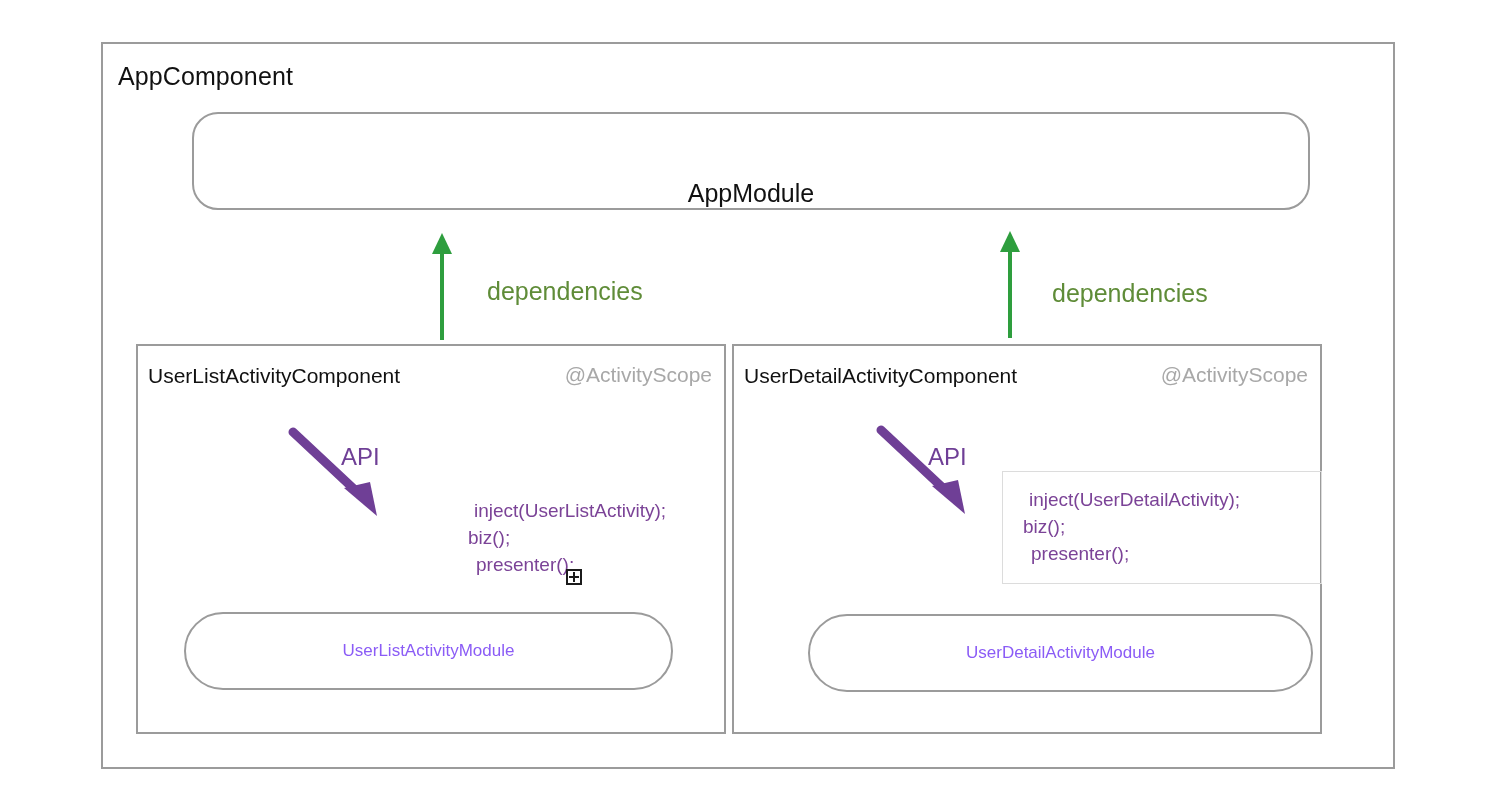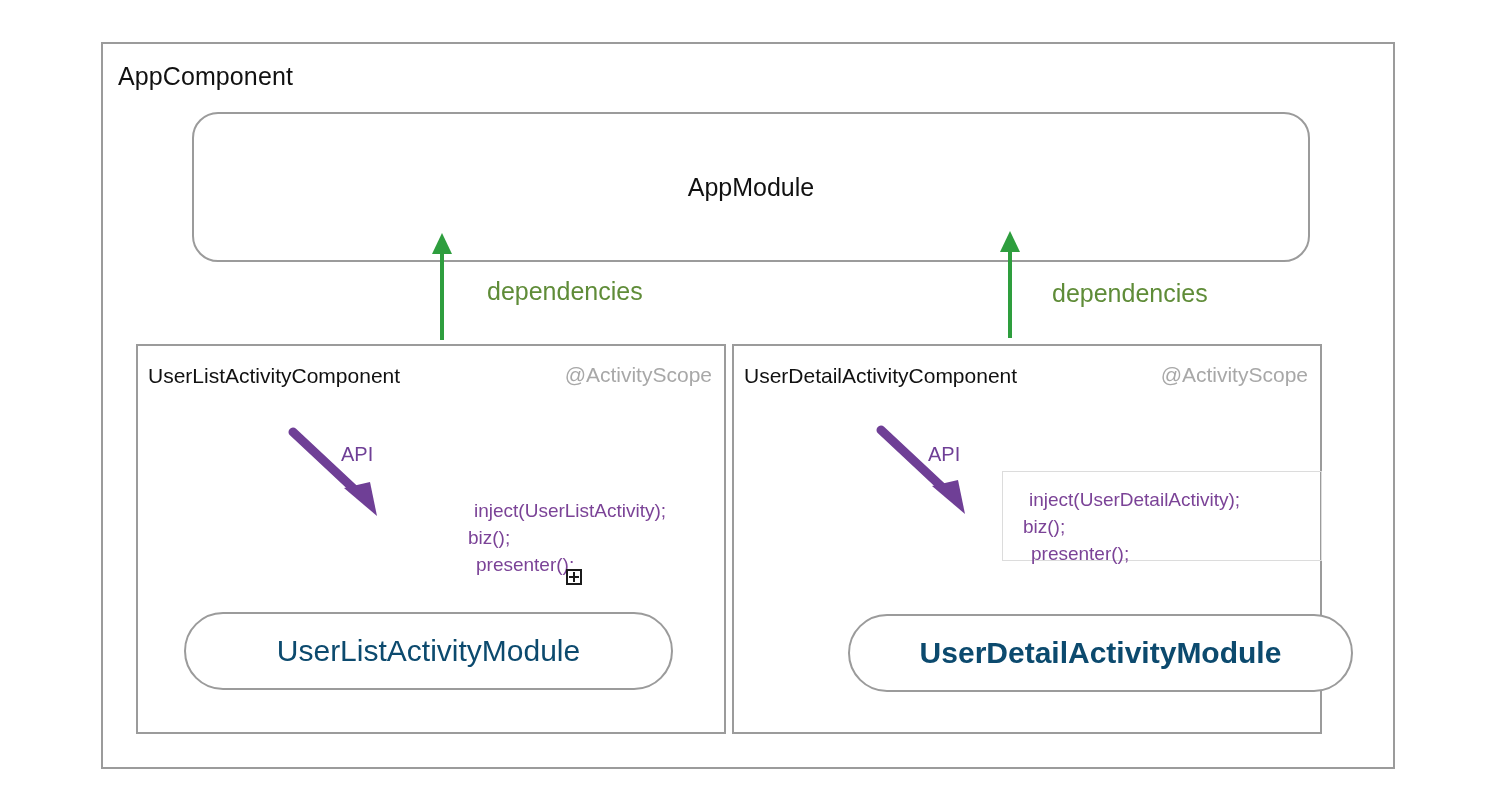--- a/index.html
+++ b/index.html
@@ -42,27 +42,27 @@
     letter-spacing: 0.1px;
     white-space: nowrap;
   }
 
   
   .app-module {
     position: absolute;
     left: 192px;
     top: 112px;
     width: 1118px;
-    height: 150px;
+    height: 98px;
     border: 2px solid #9b9b9b;
     border-radius: 26px;
     background: #ffffff;
     box-sizing: border-box;
     display: flex;
-    align-items: center;
+    align-items: flex-end;
     justify-content: center;
   }
   .app-module-label {
     font-size: 25px;
     color: #111111;
     white-space: nowrap;
   }
 
   
   .dep-arrow {
@@ -116,21 +116,21 @@
   .api-arrow {
     position: absolute;
     width: 100px;
     height: 95px;
   }
   .api-arrow.left  { left: 287px; top: 426px; }
   .api-arrow.right { left: 875px; top: 424px; }
 
   .api-label {
     position: absolute;
-    font-size: 20px;
+    font-size: 24px;
     color: #6f3f96;
     white-space: nowrap;
   }
   .api-label.left  { left: 341px; top: 443px; }
   .api-label.right { left: 928px; top: 443px; }
 
   
   .code-block {
     position: absolute;
     font-size: 19px;
@@ -142,21 +142,21 @@
     left: 438px;
     top: 497px;
     border: none;
     padding: 0;
     margin-left: 30px;
   }
   .code-block.right {
     left: 1002px;
     top: 471px;
     width: 320px;
-    height: 90px;
+    height: 113px;
     border: 1px solid #dcdcdc;
     padding: 14px 0 0 20px;
     box-sizing: border-box;
   }
   .code-line { display: block; }
   .code-line.indent-1 { padding-left: 6px; }
   .code-line.indent-0 { padding-left: 0px; }
   .code-line.indent-2 { padding-left: 8px; }
 
   
@@ -189,25 +189,25 @@
     height: 78px;
     border: 2px solid #9b9b9b;
     border-radius: 39px;
     background: #ffffff;
     box-sizing: border-box;
     display: flex;
     align-items: center;
     justify-content: center;
   }
   .module-pill.left  { left: 184px; top: 612px; width: 489px; }
-  .module-pill.right { left: 848px; top: 614px; width: 505px; font-weight: bold; }
+  .module-pill.right { left: 808px; top: 614px; width: 505px; }
 
   .module-label {
-    font-size: 30px;
-    color: #0c4a6e;
+    font-size: 17px;
+    color: #8b5cf6;
     white-space: nowrap;
   }
 </style>
 </head>
 <body>
 
 <div id="canvas">
 
   <div class="outer-frame"></div>
   <div class="outer-title">AppComponent</div>

